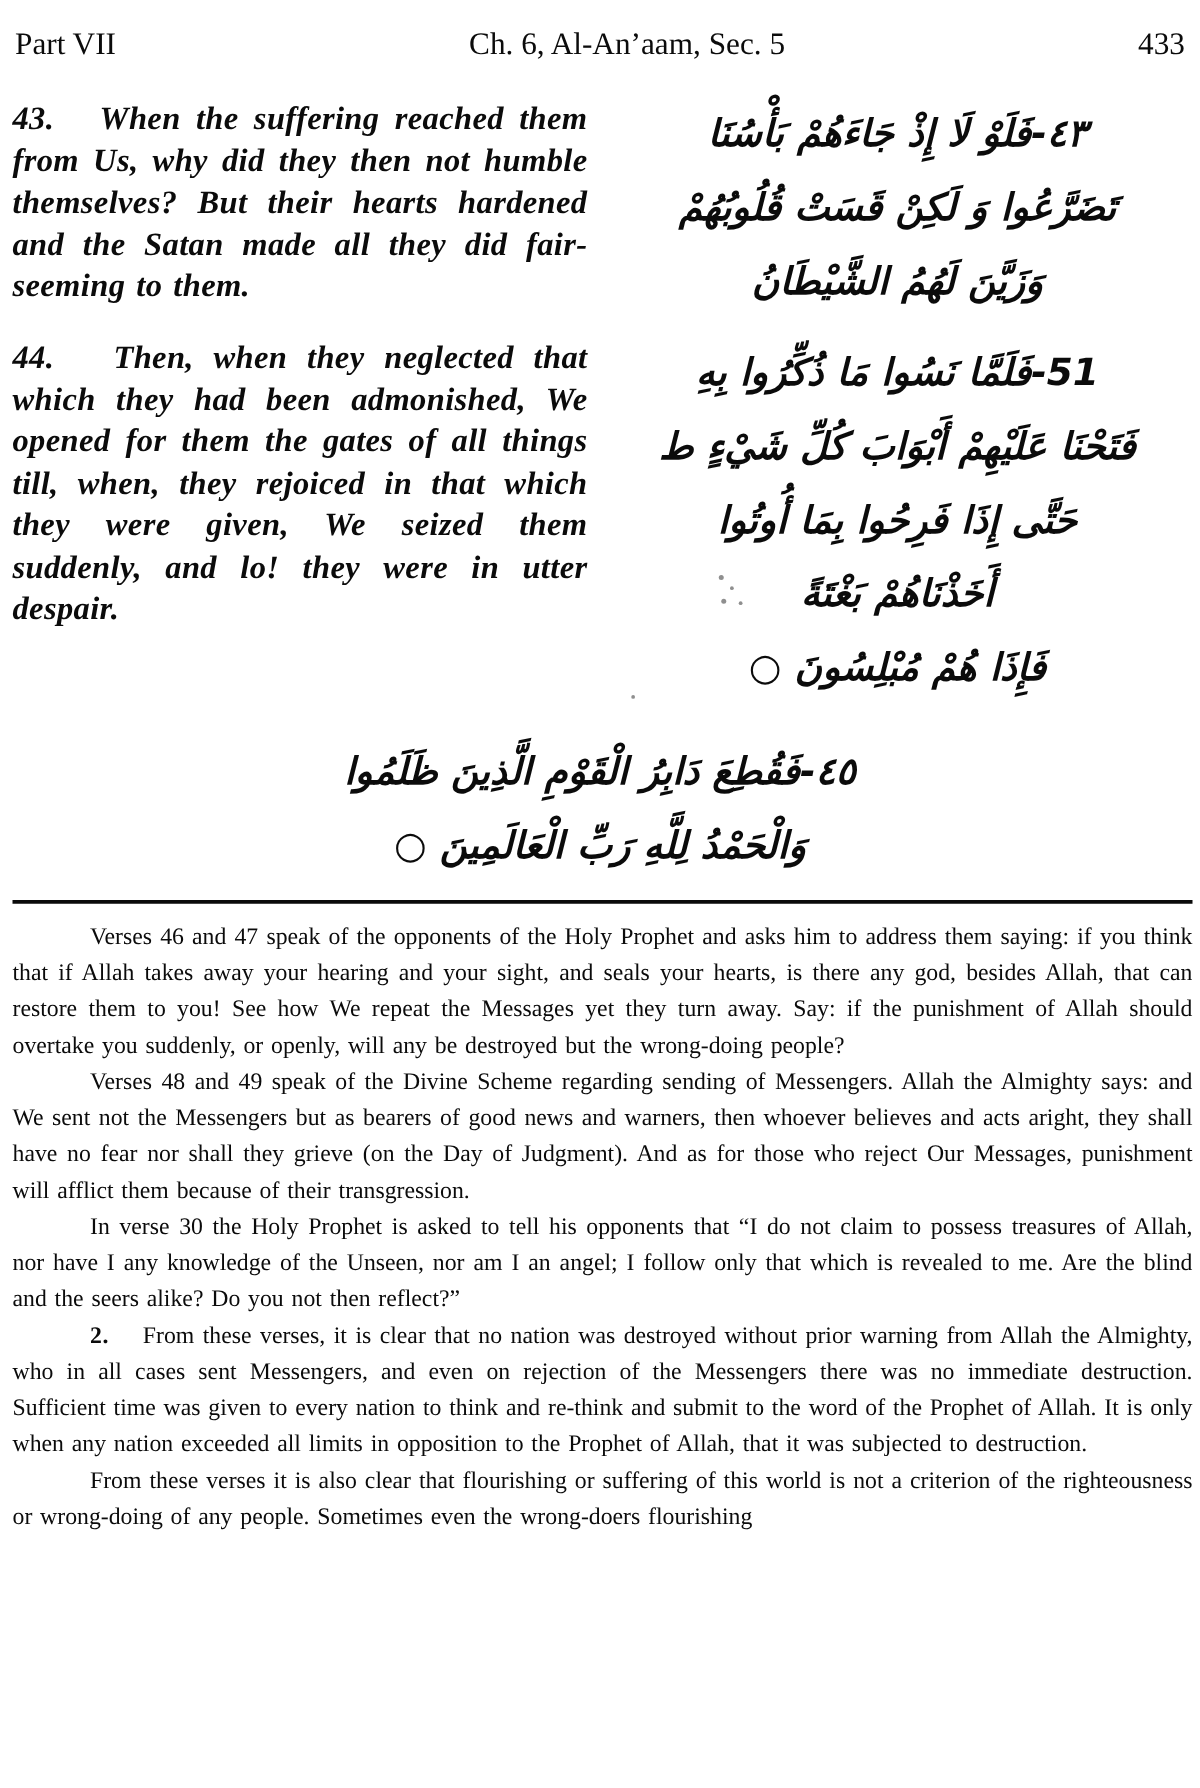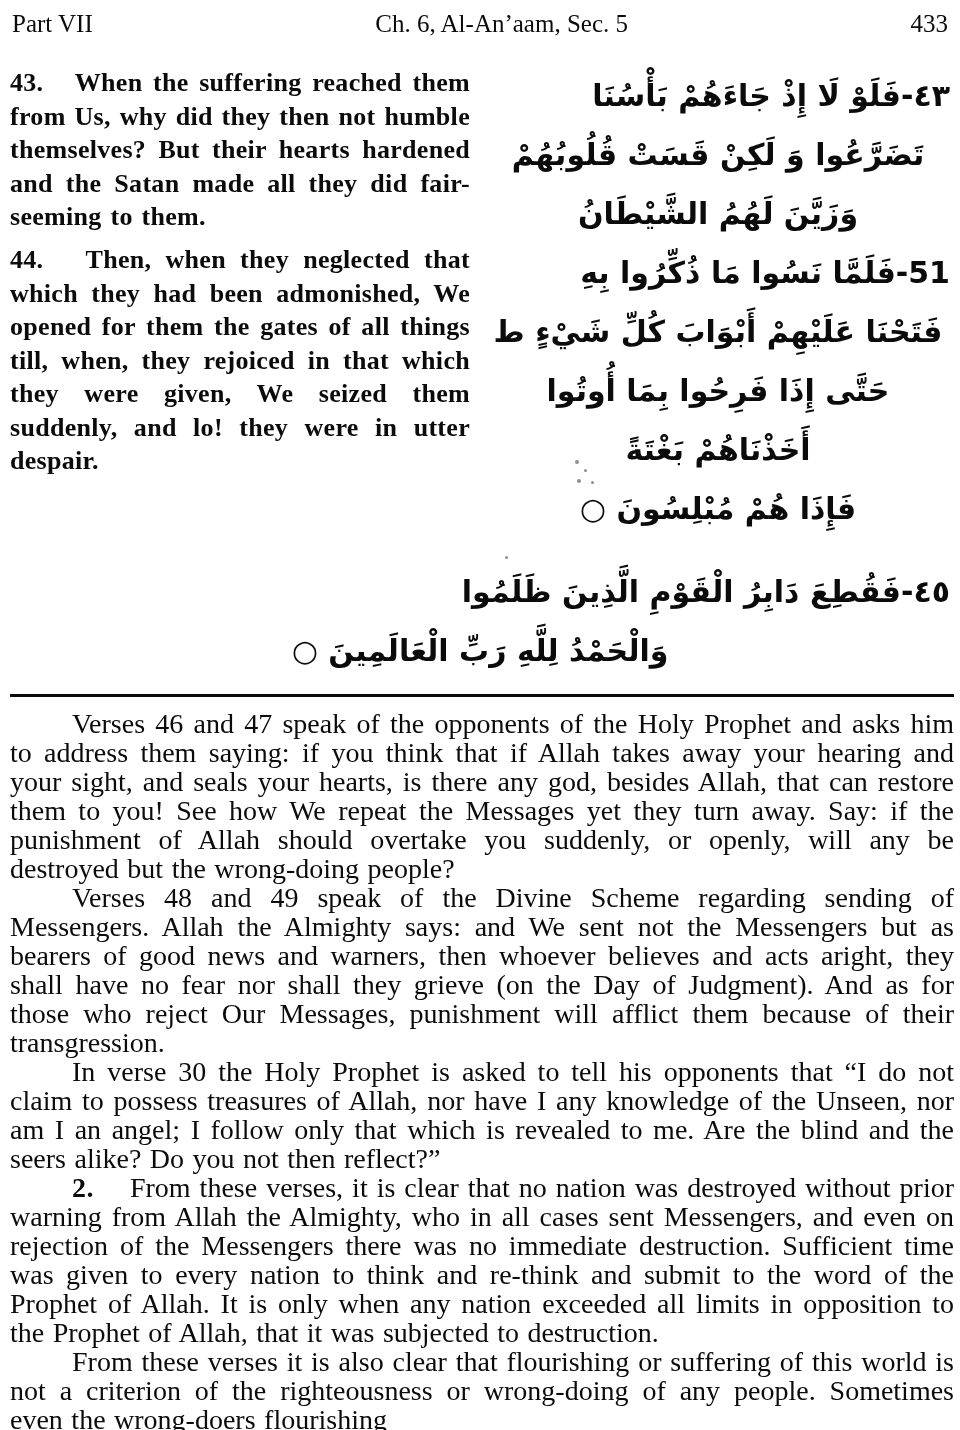--- a/index.html
+++ b/index.html
@@ -1,45 +1,45 @@
 <!DOCTYPE html>
 <html><head>
 <meta charset="utf-8">
 <style>
   html,body{margin:0;padding:0;background:#ffffff;}
   body{
     width:960px;height:1430px;overflow:hidden;position:relative;
     color:#0b0b0b;font-family:"Liberation Serif",serif;
     -webkit-font-smoothing:antialiased;
   }
-  .page{box-sizing:border-box;width:960px;height:1386px;padding:8px 10px 0 10px;position:relative;}
+  .page{box-sizing:border-box;width:960px;height:1386px;padding:20px 10px 0 10px;position:relative;}
 
   
   .running-head{display:flex;justify-content:space-between;align-items:baseline;
     font-size:25px;line-height:32px;padding:0 2px;}
   .running-head .center{}
 
   
   #verses{margin-top:26px;}
-  .verse-row{display:flex;gap:16px;}
-  .verse-row + .verse-row{}
+  .verse-row{display:flex;gap:16px;font-style:italic;}
+  .verse-row + .verse-row{margin-top:14px;}
   .verse-row:last-child{margin-top:24px;}
   .v-en{width:460px;flex:0 0 460px;font-weight:700;font-size:26px;line-height:33.5px;
     text-align:justify;letter-spacing:.3px;word-spacing:2px;}
   .v-en sup{font-size:16px;line-height:0;}
   .v-ar{flex:1;direction:rtl;font-family:"DejaVu Sans",sans-serif;font-weight:700;
     font-size:30px;}
   .ar-line{line-height:59px;text-align:center;white-space:nowrap;}
-  .ar-line.first{text-align:right;}
+  .ar-line.first{}
   .ar-num{letter-spacing:1px;}
 
   
   .divider{border:none;border-top:3px solid #0a0a0a;margin:14px 0 0 0;width:944px;}
   #commentary{margin-top:12px;width:944px;}
-  #commentary p{margin:0;font-size:28px;line-height:29px;text-align:justify;
+  #commentary p{margin:0;font-size:19px;line-height:29px;text-align:justify;
     text-indent:62px;word-spacing:1.5px;}
   #commentary p b{letter-spacing:.5px;}
 
   
   .speckle{position:absolute;background:#8f8f8f;border-radius:50%;}
 </style>
 </head>
 <body>
 
 <div class="page">

